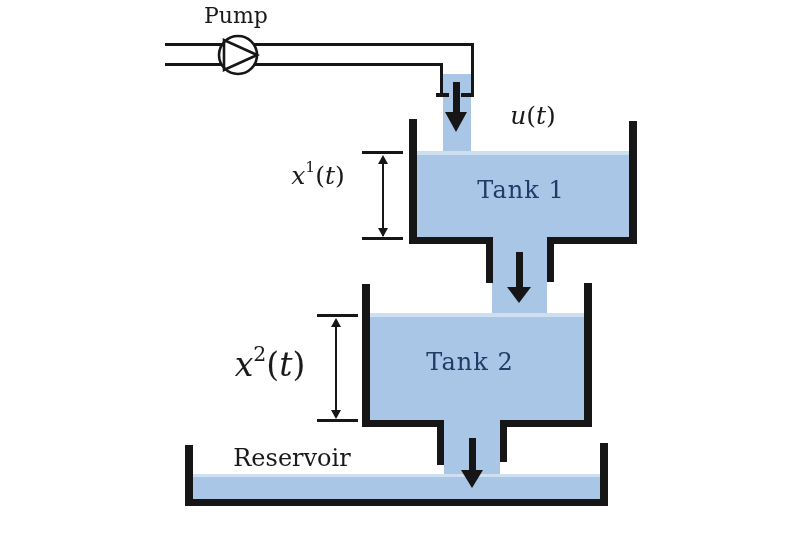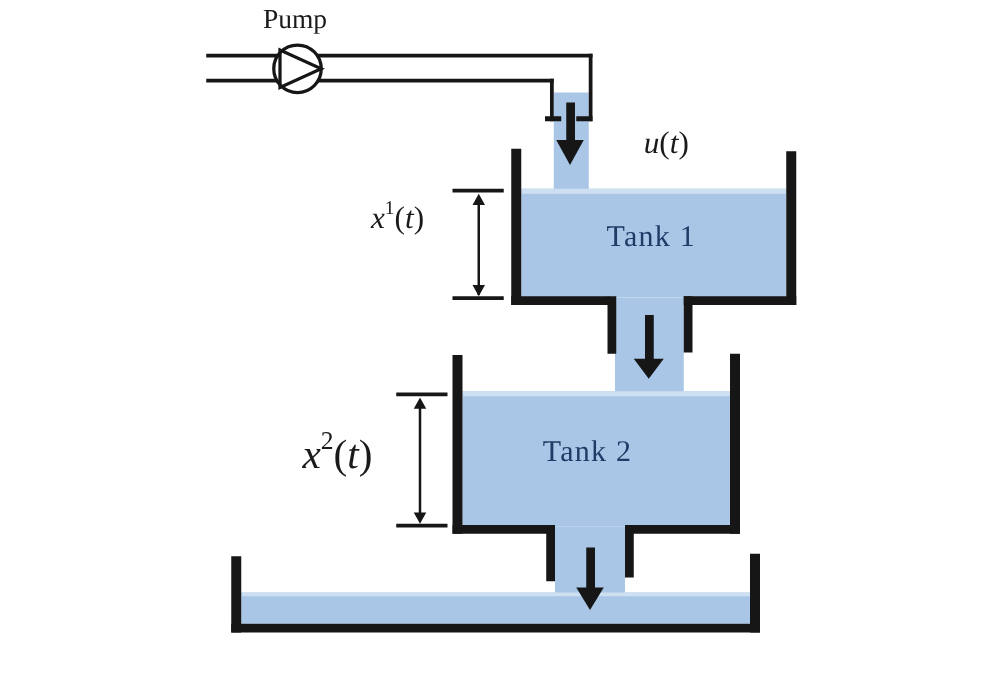--- a/index.html
+++ b/index.html
@@ -5,21 +5,21 @@
   :root{
     --water:#a9c6e7;
     --water-surface:#cfdff2;
     --ink:#161616;
     --tank-label:#1e3c66;
     --text:#1a1a1a;
     --background:#ffffff;
   }
   html,body{margin:0;padding:0;}
   body{background:var(--background);font-family:"DejaVu Serif", serif;}
-  .canvas{position:relative;width:800px;height:540px;background:var(--background);overflow:hidden;font-family:Liberation Serif, serif;}
+  .canvas{position:relative;width:800px;height:540px;background:var(--background);overflow:hidden;}
   .blk{position:absolute;background:var(--ink);}
   .wtr{position:absolute;background:var(--water);}
   .wsurf{position:absolute;background:var(--water-surface);}
   .lbl{position:absolute;transform:translate(-50%,-50%);color:var(--text);white-space:nowrap;}
   .math{font-style:italic;}
   .math .up{font-style:normal;}
   .math sup{font-style:normal;font-size:0.62em;position:relative;top:-0.15em;}
   .tanklbl{color:var(--tank-label);letter-spacing:1px;}
   .ah{position:absolute;width:0;height:0;}
   .shaft{position:absolute;background:var(--ink);}
@@ -111,14 +111,15 @@
   <div class="lbl math" style="left:533px;top:115px;font-size:25px;"><span>u</span><span class="up">(</span><span>t</span><span class="up">)</span></div>
 
   <div class="lbl math" style="left:318px;top:175px;font-size:25px;"><span>x</span><sup>1</sup><span class="up">(</span><span>t</span><span class="up">)</span></div>
 
   <div class="lbl tanklbl" style="left:521px;top:190px;font-size:24px;">Tank 1</div>
 
   <div class="lbl math" style="left:270px;top:364px;font-size:33px;"><span>x</span><sup>2</sup><span class="up">(</span><span>t</span><span class="up">)</span></div>
 
   <div class="lbl tanklbl" style="left:470px;top:362px;font-size:24px;">Tank 2</div>
 
+  <div class="lbl" style="left:292px;top:458px;font-size:24px;">Reservoir</div>
 
 </div>
 
 </body></html>

